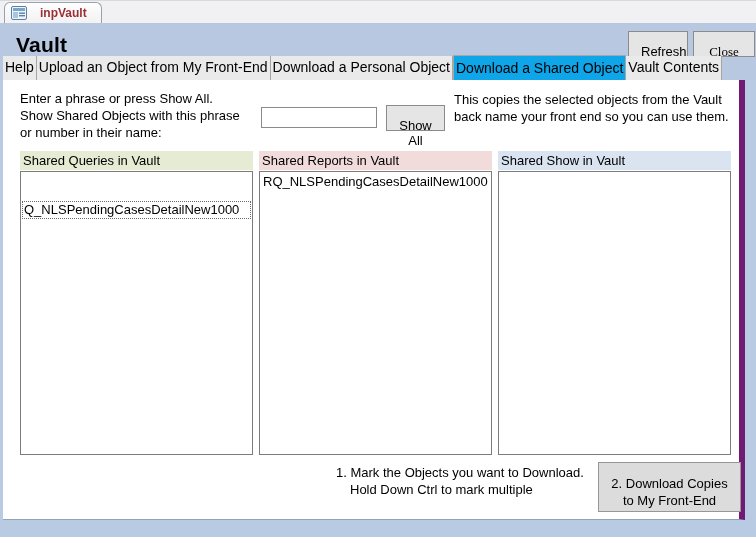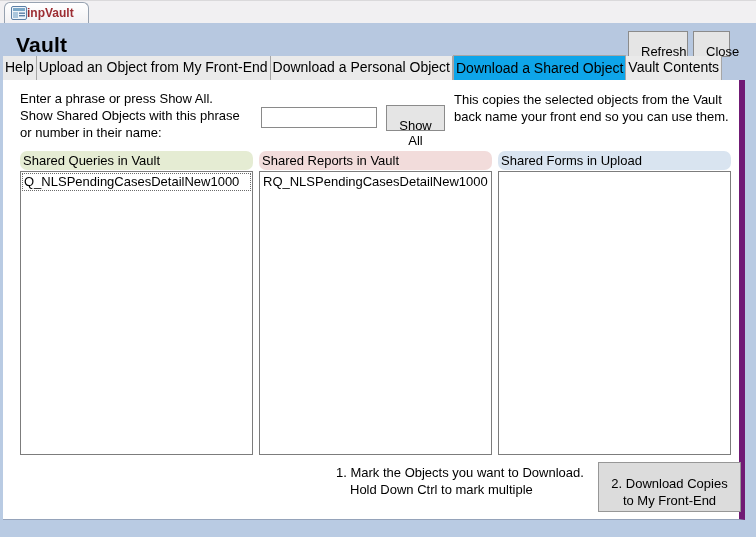--- a/index.html
+++ b/index.html
@@ -13,41 +13,41 @@
   .doc-tab-bar {
     position:absolute; left:0; top:0; width:756px; height:23px;
     background:#f1f0f2; border-top:1px solid #dad9db; box-sizing:border-box;
   }
   .doc-tab {
     position:absolute; left:4px; top:1px; height:21px;
     padding:0 14px 0 6px;
     background:linear-gradient(#ffffff,#f2f1f3);
     border:1px solid #97a2b0; border-bottom:none;
     border-radius:6px 6px 0 0;
-    display:flex; align-items:center; gap:0;
+    display:flex; align-items:center; gap:13px;
     box-sizing:border-box;
   }
   .doc-tab .label { font-size:12px; font-weight:bold; color:#9c2d32; }
   
   .band {
     position:absolute; left:0; top:23px; width:756px; height:57px;
     background:#b7c8e0;
   }
   .page-title {
     position:absolute; left:8px; top:25px; margin:8px;
     font-size:21px; font-weight:bold; letter-spacing:0.2px;text-align:center;
   }
   .btn {
     position:absolute; box-sizing:border-box;
     background:#e5e5e5; border:1px solid #8b8b8b;
     font-family:inherit; font-size:13px; color:#000;
     text-align:center; cursor:default; padding:12px;
   }
   .btn-refresh { left:628px; top:31px; width:60px; height:24px; }
-  .btn-close  { left:693px; top:31px; width:37px; height:24px; }
+  .btn-close  { left:693px; top:31px; width:62px; height:24px;font-family:Liberation Serif, serif; }
   
   .tabs { position:absolute; left:3px; top:56px; height:24px; display:flex; align-items:flex-end; }
   .tab {
     height:24px; line-height:23px; padding:0 2px;
     background:#eaeaea; border-right:1px solid #a6a6a6;
     font-size:14px; white-space:nowrap; box-sizing:border-box;
   }
   .tab.active {
     background:#0ea5e9; height:25px; line-height:24px;
     border:1px solid #a6a6a6; border-bottom:none;
@@ -70,36 +70,35 @@
   }
   .btn-showall { left:383px; top:25px; width:59px; height:26px; }
   .copy-desc {
     position:absolute; left:451px; top:11px; width:288px;
     font-size:13px; line-height:17px;
   }
   .col-header {
     position:absolute; top:71px; width:233px; height:19px;
     line-height:19px; font-size:13px; padding-left:3px;
     box-sizing:border-box;
-    border-radius:7px;
   }
   .listbox {
     position:absolute; top:91px; width:233px; height:284px;
     background:#fff; border:1px solid #7c7c7c;
     box-sizing:border-box; padding:1px; overflow:hidden;
   }
   .col1 { left:17px; }
   .col2 { left:256px; }
   .col3 { left:495px; }
   .item {
     display:block; font-size:13px; line-height:16px;
     padding:0 1px; white-space:nowrap; overflow:hidden;
     border:1px dotted transparent;
   }
-  .item.focused { border-color:#6a6a6a; }
+  .item.focused { border-color:#6a6a6a;margin-top:28px; }
   .footer-note {
     position:absolute; left:333px; top:384px;
     font-size:13px; line-height:17px;
   }
   .footer-note .line2 { padding-left:14px; }
   .btn-download {
     left:595px; top:382px; width:143px; height:50px;
     background:#dcdcdc; border:1px solid #979797;
     font-size:13px; line-height:17px;
   }
@@ -147,21 +146,21 @@
 
   <button class="btn btn-showall">Show All</button>
 
   <div class="copy-desc">
     <div>This copies the selected objects from the Vault</div>
     <div>back name your front end so you can use them.</div>
   </div>
 
   <div class="col-header col1" style="background: rgb(229, 236, 211);">Shared Queries in Vault</div>
   <div class="col-header col2" style="background: rgb(242, 220, 219);">Shared Reports in Vault</div>
-  <div class="col-header col3" style="background: rgb(217, 228, 240);">Shared Forms in Upload</div>
+  <div class="col-header col3" style="background: rgb(217, 228, 240);">Shared Show in Vault</div>
 
   <div class="listbox col1">
       <span class="item focused">Q_NLSPendingCasesDetailNew1000</span>
     </div>
   <div class="listbox col2">
       <span class="item">RQ_NLSPendingCasesDetailNew1000</span>
     </div>
   <div class="listbox col3"></div>
 
   <div class="footer-note">

